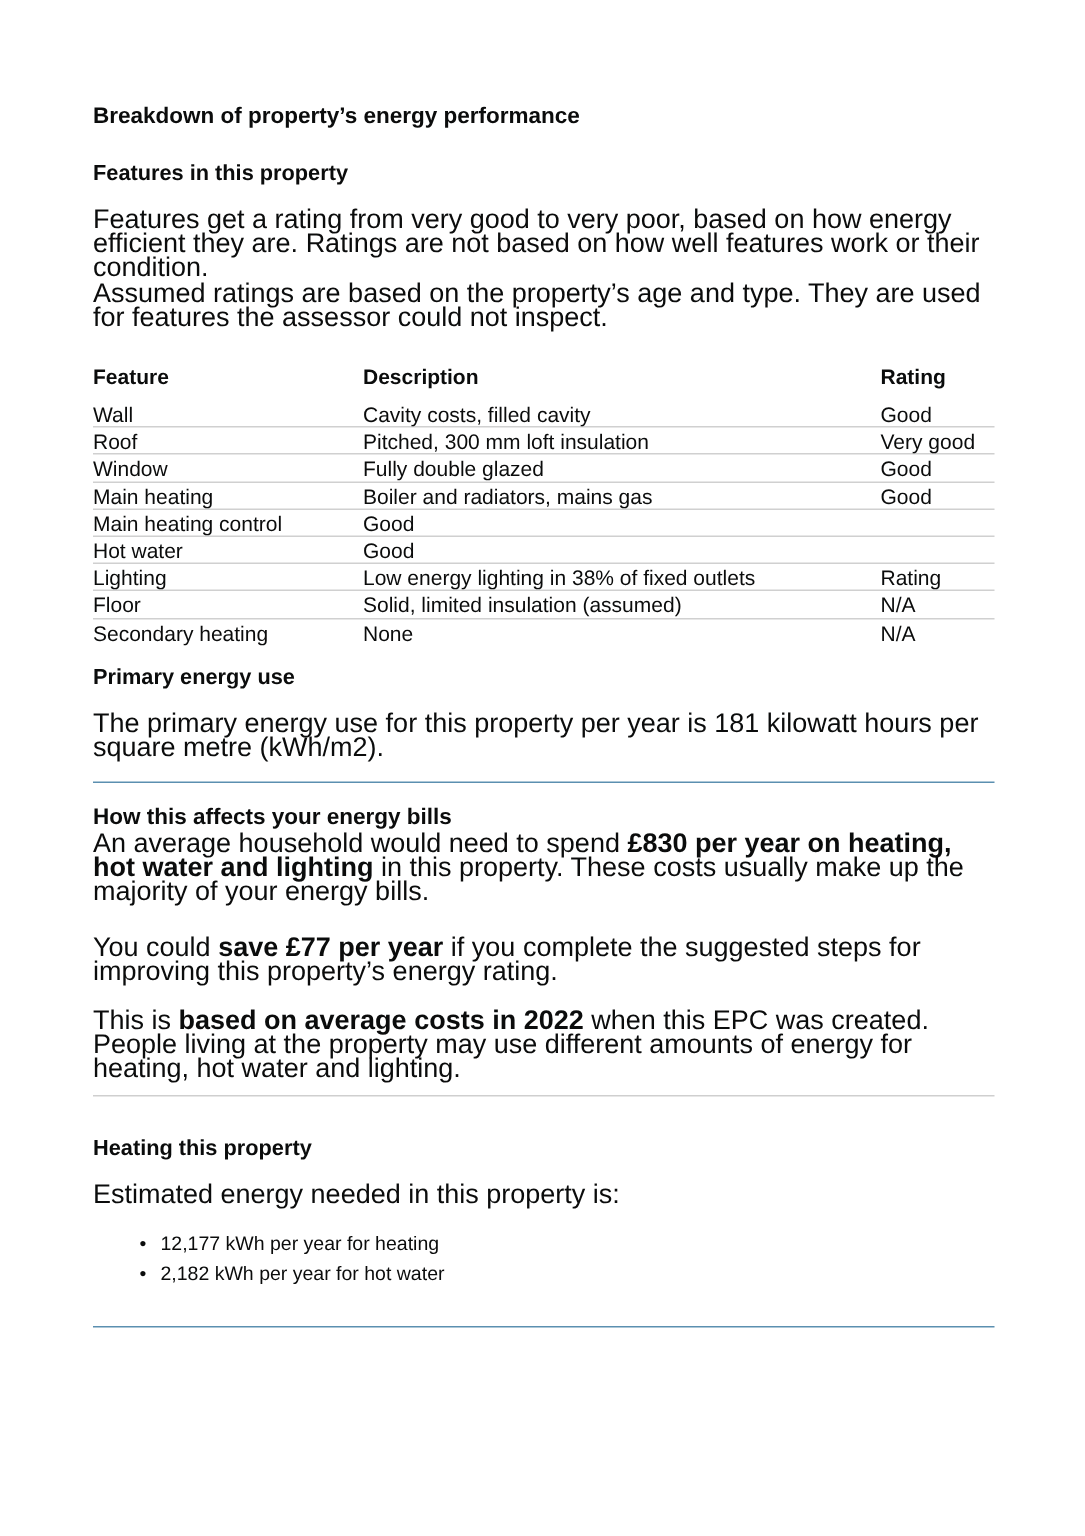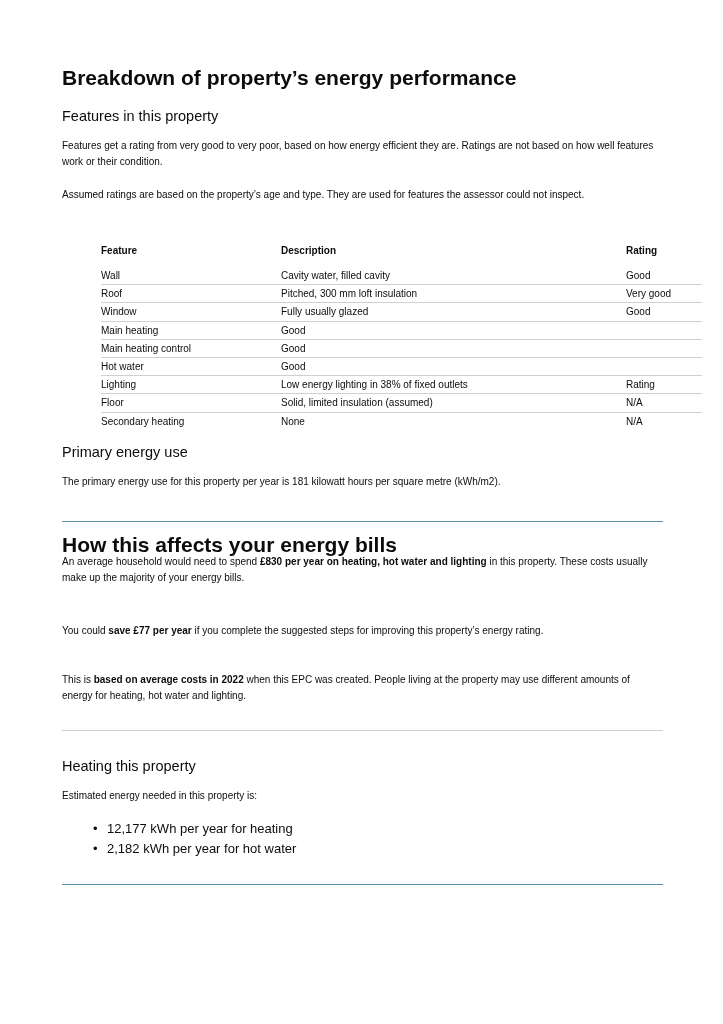--- a/index.html
+++ b/index.html
@@ -18,48 +18,47 @@
   .page {
     position: absolute;
     left: 62px;
     top: 0;
     width: 601px;
   }
   h1 {
     position: absolute;
     left: 0;
     margin: 0;
-    font-size: 21px;
+    font-size: 15px;
     font-weight: bold;
     line-height: 20px;
   }
   h2 {
     position: absolute;
     left: 0;
     margin: 0;
     font-size: 14.5px;
-    font-weight: normal;
+    font-weight: bold;
     line-height: 17px;
   }
   p {
     position: absolute;
     left: 0;
     margin: 0;
-    font-size: 10px;
+    font-size: 18px;
     line-height: 16px;
     width: 601px;
   }
   p b { font-weight: bold; }
   .table {
     position: absolute;
     left: 0;
     top: 242px;
     width: 601px;
-    font-size: 10px;
-    margin-left: 39px;
+    font-size: 14px;
   }
   .trow {
     display: flex;
     height: 18.2px;
     line-height: 18px;
     border-bottom: 1.5px solid #d0d0d0;
     box-sizing: border-box;
   }
   .trow.head {
     font-weight: bold;
@@ -110,35 +109,36 @@
 
   <div class="table">
     <div class="trow head">
       <div class="c1">Feature</div>
       <div class="c2">Description</div>
       <div class="c3">Rating</div>
     </div>
 
     <div class="trow">
       <div class="c1">Wall</div>
-      <div class="c2">Cavity water, filled cavity</div>
+      <div class="c2">Cavity costs, filled cavity</div>
       <div class="c3">Good</div>
     </div>
     <div class="trow">
       <div class="c1">Roof</div>
       <div class="c2">Pitched, 300 mm loft insulation</div>
       <div class="c3">Very good</div>
     </div>
     <div class="trow">
       <div class="c1">Window</div>
-      <div class="c2">Fully usually glazed</div>
+      <div class="c2">Fully double glazed</div>
       <div class="c3">Good</div>
     </div>
     <div class="trow">
       <div class="c1">Main heating</div>
+      <div class="c2">Boiler and radiators, mains gas</div>
       <div class="c3">Good</div>
     </div>
     <div class="trow">
       <div class="c1">Main heating control</div>
       <div class="c3">Good</div>
     </div>
     <div class="trow">
       <div class="c1">Hot water</div>
       <div class="c3">Good</div>
     </div>

